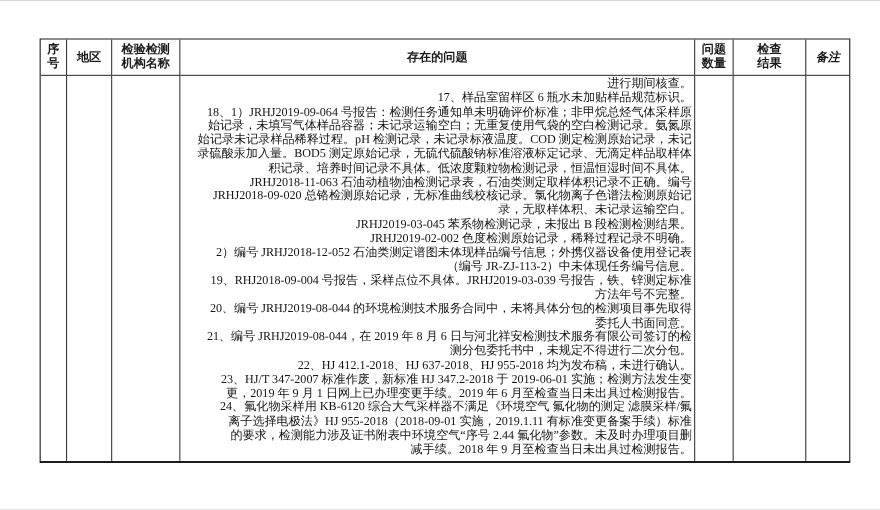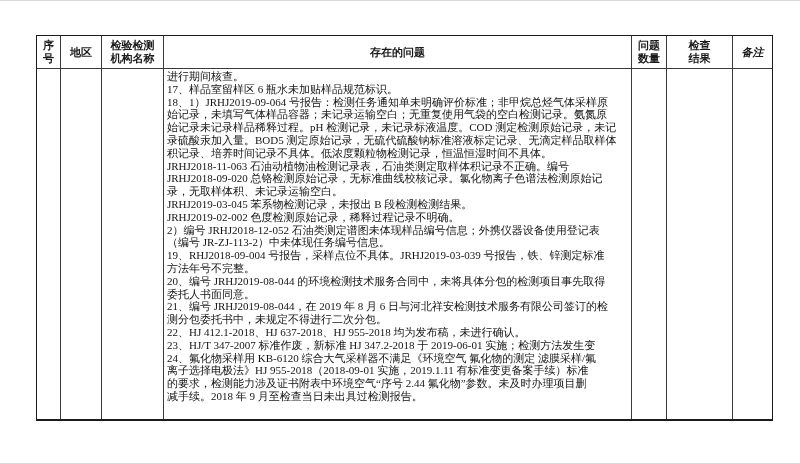--- a/index.html
+++ b/index.html
@@ -43,20 +43,21 @@
     justify-content:center;
     text-align:center;
     font-family:"Liberation Sans", sans-serif;
     font-weight:700;
     font-size:11px;
     line-height:13px;
     white-space:pre-line;
   }
   .bcell{
     border-bottom:none;
+    text-align:right;
   }
   .problem-text{
     padding:1px 2px 0 3px;
     font-size:11px;
   }
   .tline{
     height:12.8px;
     line-height:12.8px;
     white-space:nowrap;
     overflow:hidden;
@@ -101,20 +102,21 @@
           <div class="tline">2）编号 JRHJ2018-12-052 石油类测定谱图未体现样品编号信息；外携仪器设备使用登记表</div>
           <div class="tline">（编号 JR-ZJ-113-2）中未体现任务编号信息。</div>
           <div class="tline">19、RHJ2018-09-004 号报告，采样点位不具体。JRHJ2019-03-039 号报告，铁、锌测定标准</div>
           <div class="tline">方法年号不完整。</div>
           <div class="tline">20、编号 JRHJ2019-08-044 的环境检测技术服务合同中，未将具体分包的检测项目事先取得</div>
           <div class="tline">委托人书面同意。</div>
           <div class="tline">21、编号 JRHJ2019-08-044，在 2019 年 8 月 6 日与河北祥安检测技术服务有限公司签订的检</div>
           <div class="tline">测分包委托书中，未规定不得进行二次分包。</div>
           <div class="tline">22、HJ 412.1-2018、HJ 637-2018、HJ 955-2018 均为发布稿，未进行确认。</div>
           <div class="tline">23、HJ/T 347-2007 标准作废，新标准 HJ 347.2-2018 于 2019-06-01 实施；检测方法发生变</div>
+          <div class="tline">更，2019 年 9 月 1 日网上已办理变更手续。2019 年 6 月至检查当日未出具过检测报告。</div>
           <div class="tline">24、氟化物采样用 KB-6120 综合大气采样器不满足《环境空气 氟化物的测定 滤膜采样/氟</div>
           <div class="tline">离子选择电极法》HJ 955-2018（2018-09-01 实施，2019.1.11 有标准变更备案手续）标准</div>
           <div class="tline">的要求，检测能力涉及证书附表中环境空气“序号 2.44 氟化物”参数。未及时办理项目删</div>
           <div class="tline">减手续。2018 年 9 月至检查当日未出具过检测报告。</div>
         </div>
     </div>
     <div class="cell bcell"></div>
     <div class="cell bcell"></div>
     <div class="cell bcell last"></div>
 

